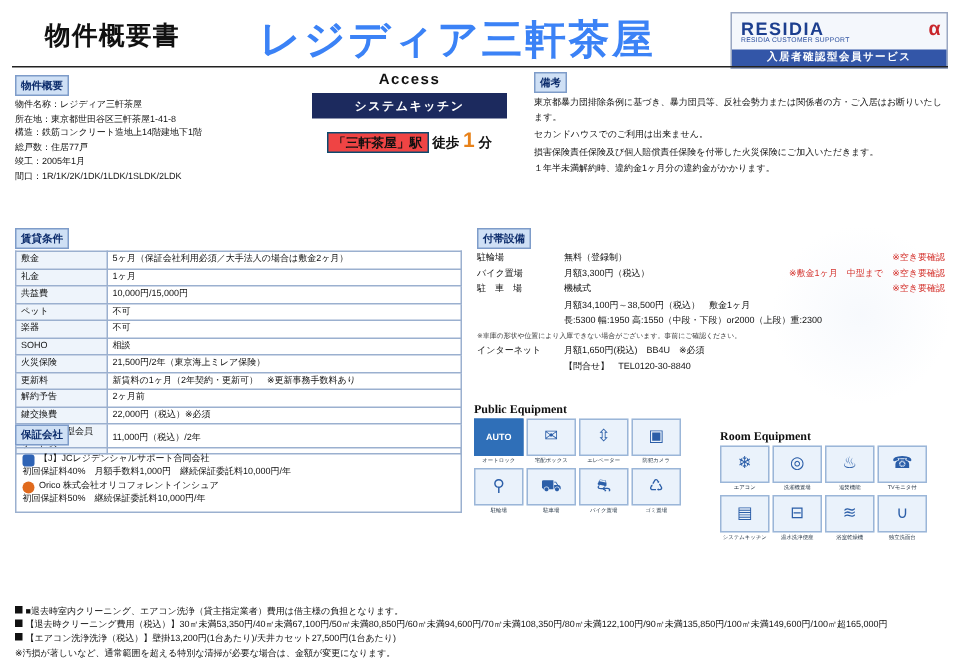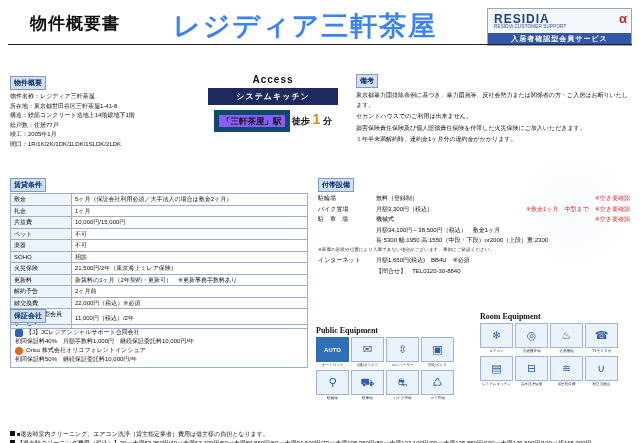--- a/index.html
+++ b/index.html
@@ -40,21 +40,21 @@
   .hdr-logo .alpha{
     position:absolute;right:4px;top:2px;font-size:13px;color:#c9262c;font-weight:bold;
   }
   .hdr-rule{position:absolute;left:8px;top:44px;width:624px;height:1px;background:#222;}
   
   .sec-title{
     font-size:7px;font-weight:bold;color:#0b2b6b;
     background:#cfe0f5;border:1px solid #7e9cc9;
     padding:1px 3px;display:inline-block;
   }
-  .panel{position:absolute;margin-top:26px;}
+  .panel{position:absolute;}
   
   #sec-outline{left:10px;top:50px;width:186px;}
   #sec-outline .rows{margin-top:2px;}
   #sec-outline .row{line-height:9.6px;font-size:6px;}
   
   #sec-rent{left:10px;top:152px;width:298px;}
   table.grid{border-collapse:collapse;width:100%;font-size:6px;margin-top:1px;}
   table.grid td{border:1px solid #9bb0cf;padding:1px 3px;line-height:8.5px;}
   table.grid td.lab{width:54px;background:#eef4fb;}
   .red{color:#d4332e;}
@@ -66,36 +66,36 @@
   .gmark.j{background:#2e63b5;border-radius:2px;}
   
   #sec-access{left:198px;top:48px;width:150px;text-align:center;}
   .access-h{font-size:10px;font-weight:bold;letter-spacing:1px;}
   .access-line{
     margin:3px auto 0;width:130px;background:#1c2a5e;color:#fff;
     font-size:8px;font-weight:bold;padding:3px 0;letter-spacing:1px;
   }
   .access-walk{margin-top:6px;font-size:9px;font-weight:bold;}
   .access-walk .sta{
-    border:5px solid #0c4a6e;padding:1px 3px;font-size:8.5px;background:#8b5cf6;
+    border:1px solid #0c4a6e;padding:1px 3px;font-size:8.5px;background:#ef4444;
   }
   .access-walk .num{color:#e8821a;font-size:14px;font-weight:bold;}
   
   #sec-remarks{left:356px;top:48px;width:274px;}
   #sec-remarks ul{margin:3px 0 0 0;padding:0;list-style:none;}
   #sec-remarks li{line-height:9.5px;font-size:6px;margin-bottom:2px;}
   
   #sec-facility{left:318px;top:152px;width:312px;}
   .fac-rows{margin-top:2px;font-size:6px;}
   .fac-row{display:flex;line-height:9.5px;margin-bottom:1px;}
   .fac-row .fk{width:58px;flex:none;}
   .fac-row .fv{flex:1;}
   .note-small{font-size:4.6px;color:#333;line-height:6.5px;}
   
-  #eq-public{left:316px;top:300px;width:150px;}
+  #eq-public{left:316px;top:268px;width:150px;}
   #eq-room{left:480px;top:286px;width:150px;}
   .eq-h{font-size:8px;font-weight:bold;font-family:"Liberation Serif",serif;}
   .eq-grid{display:flex;flex-wrap:wrap;margin-top:2px;}
   .eq-cell{width:33px;height:31px;margin:0 2px 2px 0;text-align:center;}
   .eq-ic{
     width:31px;height:23px;border:1px solid #9bb6d8;background:#eaf2fb;
     display:flex;align-items:center;justify-content:center;
     font-size:11px;color:#2b5ea8;line-height:1;
   }
   .eq-ic.blue{background:#2f6fb8;color:#fff;border-color:#2f6fb8;}

